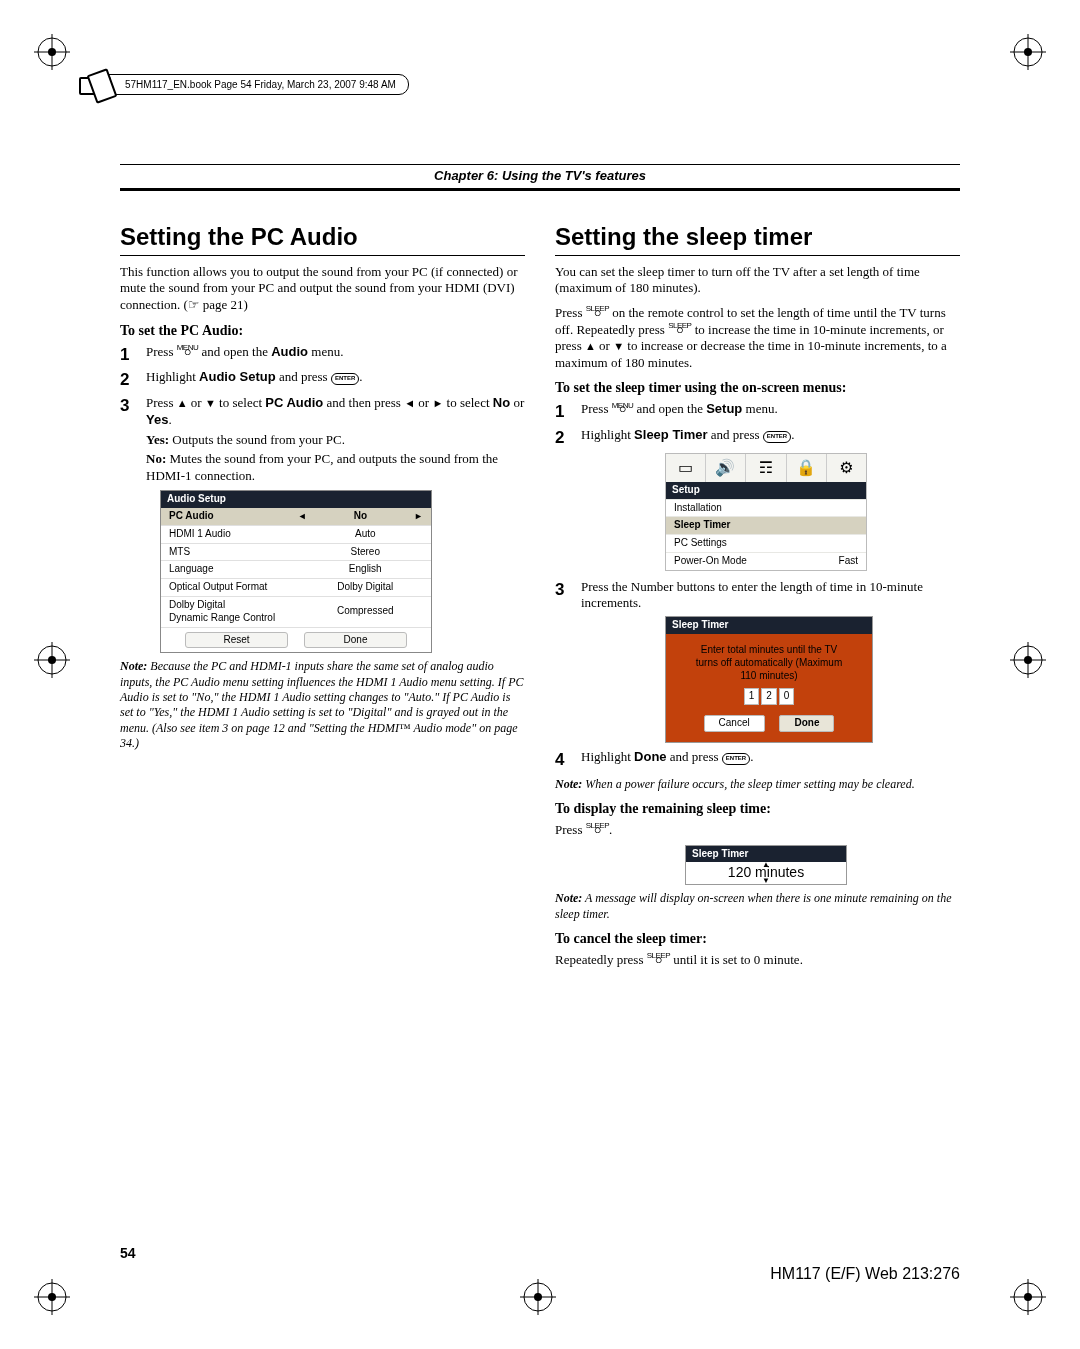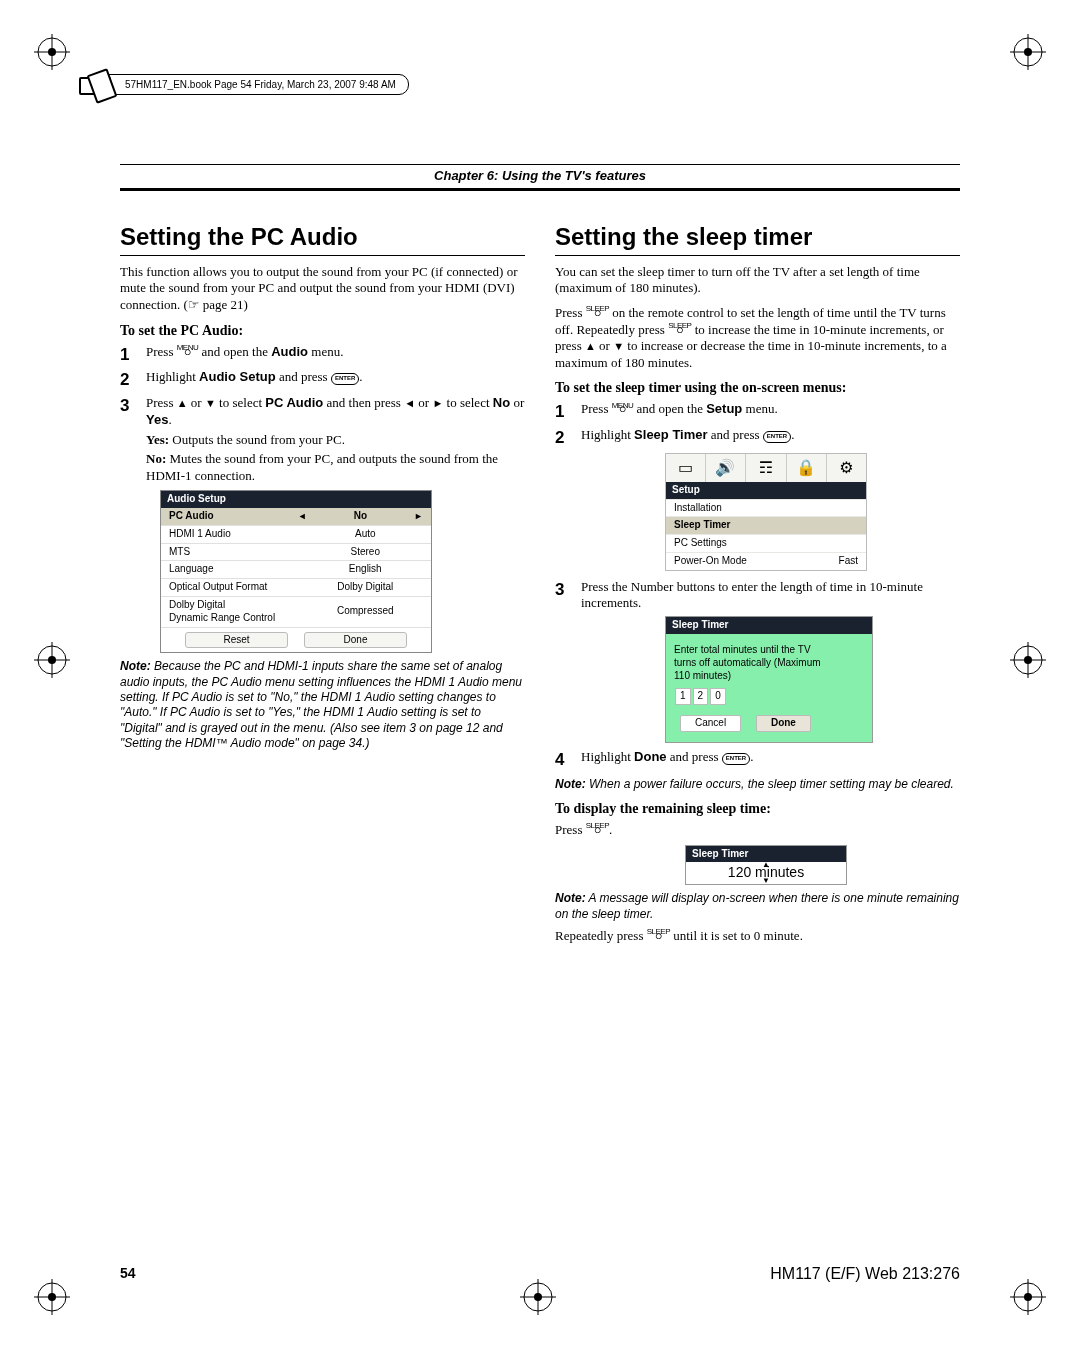--- a/index.html
+++ b/index.html
@@ -153,21 +153,21 @@
     border-top:1px solid #e0e0e0;
   }
   .panel .row .l { flex:1.2; }
   .panel .row .r, .panel .hl-row .r { flex:1; text-align:center; }
   .panel .hl-row .l { flex:1.2; }
   .panel .btnrow { display:flex; gap:16px; padding:4px 24px; border-top:1px solid #e0e0e0;justify-content:flex-end; }
   .panel .softbtn { flex:1; text-align:center; border:1px solid #bbb; border-radius:3px; padding:1px 0; background:#f5f5f2;}
   .tri { font-size:9px; }
 
   .note {
-    font-family: Liberation Sans, sans-serif;
+    font-family: Liberation Serif, serif;
     font-style: italic;
     font-size: 12px;
     margin: 6px 0;
   }
   .note .lead { font-weight: bold; font-style: italic; }
 
   
   .setup-panel {
     margin: 4px auto 8px 110px;
     width: 200px;
@@ -191,42 +191,42 @@
 
   
   .dialog {
     margin: 4px auto 6px 110px;
     width: 206px;
     border:1px solid #999;
     font-family: Arial, sans-serif;
     font-size: 10px;
   }
   .dialog .bar { background:#1a2230; color:#fff; font-weight:bold; padding:2px 6px; }
-  .dialog .body { padding: 10px 8px 6px; background:#86efac;}
+  .dialog .body { padding: 10px 8px 6px; text-align:center; background:#c2410c;}
   .dialog .digits { margin: 6px auto; }
   .dialog .digit { display:inline-block; border:1px solid #bbb; padding:1px 4px; margin:0 1px; background:#fff;}
   .dialog .dbtn { display:inline-block; border:1px solid #bbb; border-radius:2px; padding:1px 14px; margin:4px 6px; background:#fff;}
   .dialog .dbtn.sel { background:#e8e5d8; font-weight:bold; }
 
   
   .readout {
     margin: 6px auto 4px 130px;
     width: 160px;
     border:1px solid #999;
     font-family: Arial, sans-serif;
     font-size: 10px;
   }
   .readout .bar { background:#1a2230; color:#fff; font-weight:bold; padding:2px 6px; }
   .readout .val { text-align:center; font-size:14px; padding: 2px 0 2px; position:relative;}
   .readout .val .up { position:absolute; top:-2px; left:50%; transform:translateX(-50%); font-size:8px;}
   .readout .val .down { position:absolute; bottom:-2px; left:50%; transform:translateX(-50%); font-size:8px;}
 
   .page-num {
     position: absolute;
-    bottom: 68px; left: 120px;
+    bottom: 88px; left: 120px;
     font-family: Arial, sans-serif;
     font-weight: bold;
     font-size: 14px;
     margin-top: 44px;
   }
   .revcode {
     position: absolute;
     bottom: 66px; right: 120px;
     font-family: Arial, sans-serif;
     font-size: 16px;
@@ -465,20 +465,21 @@
           <span class="up">▲</span>
           <span>120 minutes</span>
           <span class="down">▼</span>
         </div>
       </div>
 
       <div class="note">
         <span class="lead">Note:</span><span> A message will display on-screen when there is one minute remaining on the sleep timer.</span>
       </div>
 
+      <div class="subhead">To cancel the sleep timer:</div>
       <p style="margin:2px 0">
         <span>Repeatedly press </span><span class="keycap"><span>SLEEP</span><span class="under">⭘</span></span><span> until it is set to 0 minute.</span>
       </p>
     </div>
   </div>
 
   <div class="page-num">54</div>
   <div class="revcode">HM117 (E/F) Web 213:276</div>
 </div>
 

